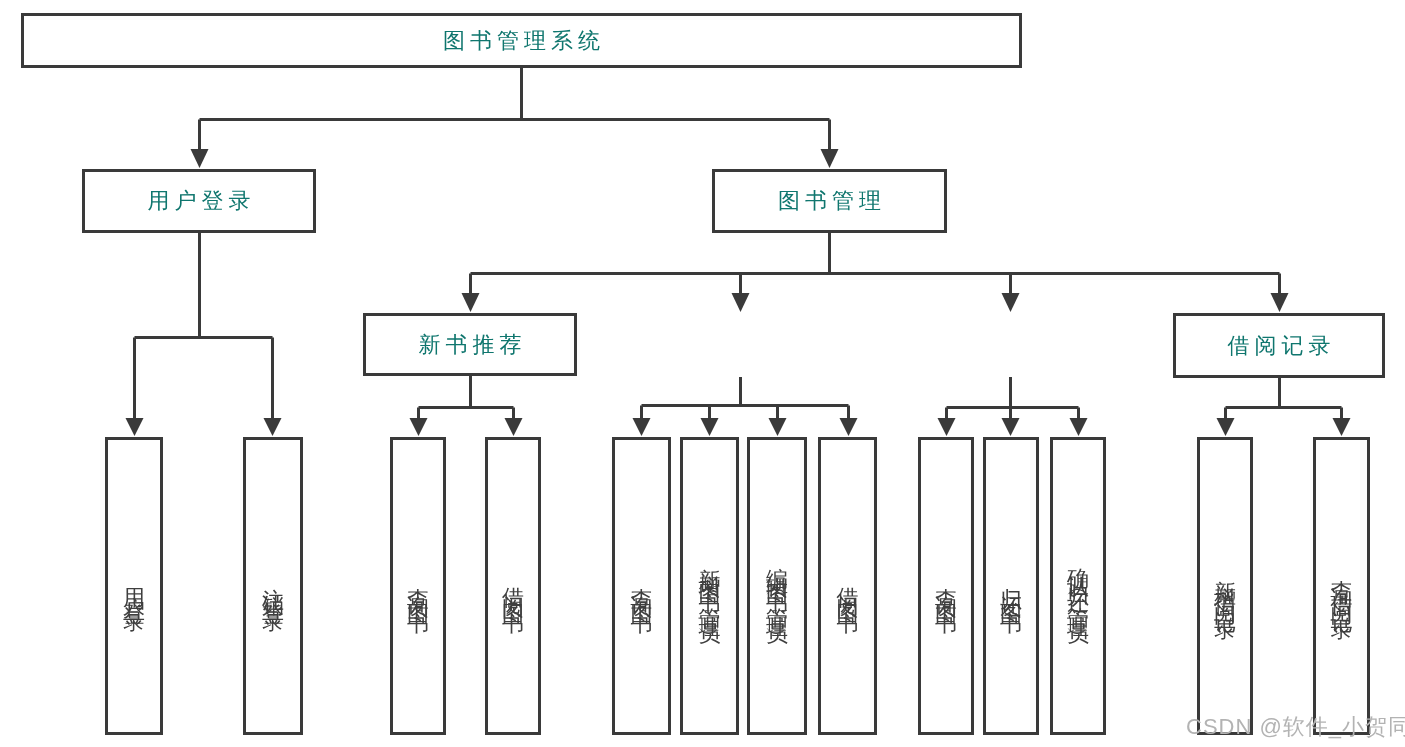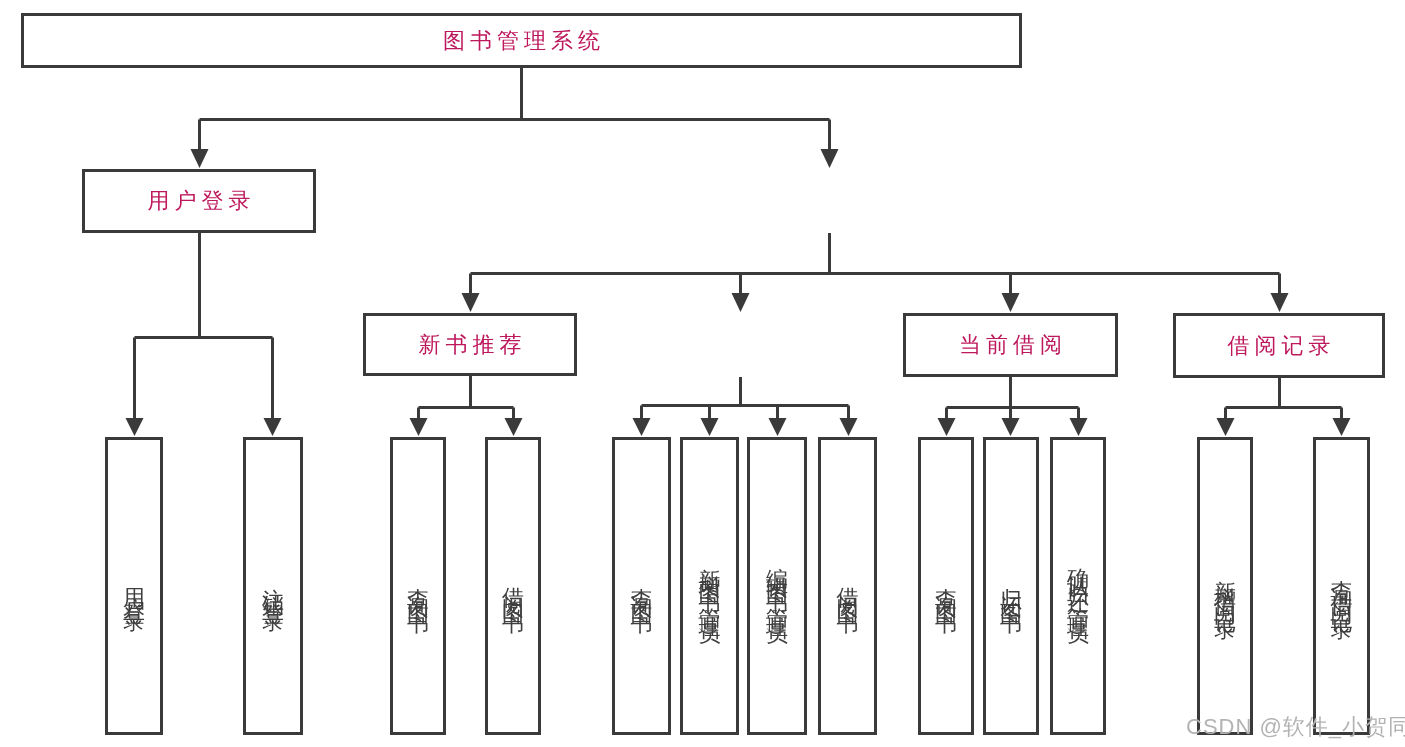--- a/index.html
+++ b/index.html
@@ -39,21 +39,21 @@
     align-items: center;
     justify-content: center;
     color: #3f3f3f;
     z-index: 2;
   }
   .node-h span {
     font-size: 22px;
     letter-spacing: 5px;
     text-indent: 5px;
     white-space: nowrap;
-    color: #be185d;
+    color: #0f766e;
   }
   .node-v span {
     writing-mode: vertical-rl;
     text-orientation: mixed;
     font-size: 22px;
     letter-spacing: 8px;
     line-height: 1;
     color: #3f3f3f;
     white-space: nowrap;
   }
@@ -116,26 +116,26 @@
     </g>
   </svg>
 
   <div class="node node-h" style="left:21px; top:13px; width:1001px; height:55px;">
     <span>图书管理系统</span>
   </div>
 
   <div class="node node-h" style="left:82px; top:169px; width:234px; height:64px;">
     <span>用户登录</span>
   </div>
+  <div class="node node-h" style="left:712px; top:169px; width:235px; height:64px;">
+    <span>图书管理</span>
+  </div>
 
   <div class="node node-h" style="left:363px; top:313px; width:214px; height:63px;">
     <span>新书推荐</span>
-  </div>
-  <div class="node node-h" style="left:903px; top:313px; width:215px; height:64px;">
-    <span>当前借阅</span>
   </div>
   <div class="node node-h" style="left:1173px; top:313px; width:212px; height:65px;">
     <span>借阅记录</span>
   </div>
 
   <div class="node node-v" style="left:105px; top:437px; width:58px; height:298px;">
     <span>用户登录</span>
   </div>
   <div class="node node-v" style="left:243px; top:437px; width:60px; height:298px;">
     <span>注销登录</span>

